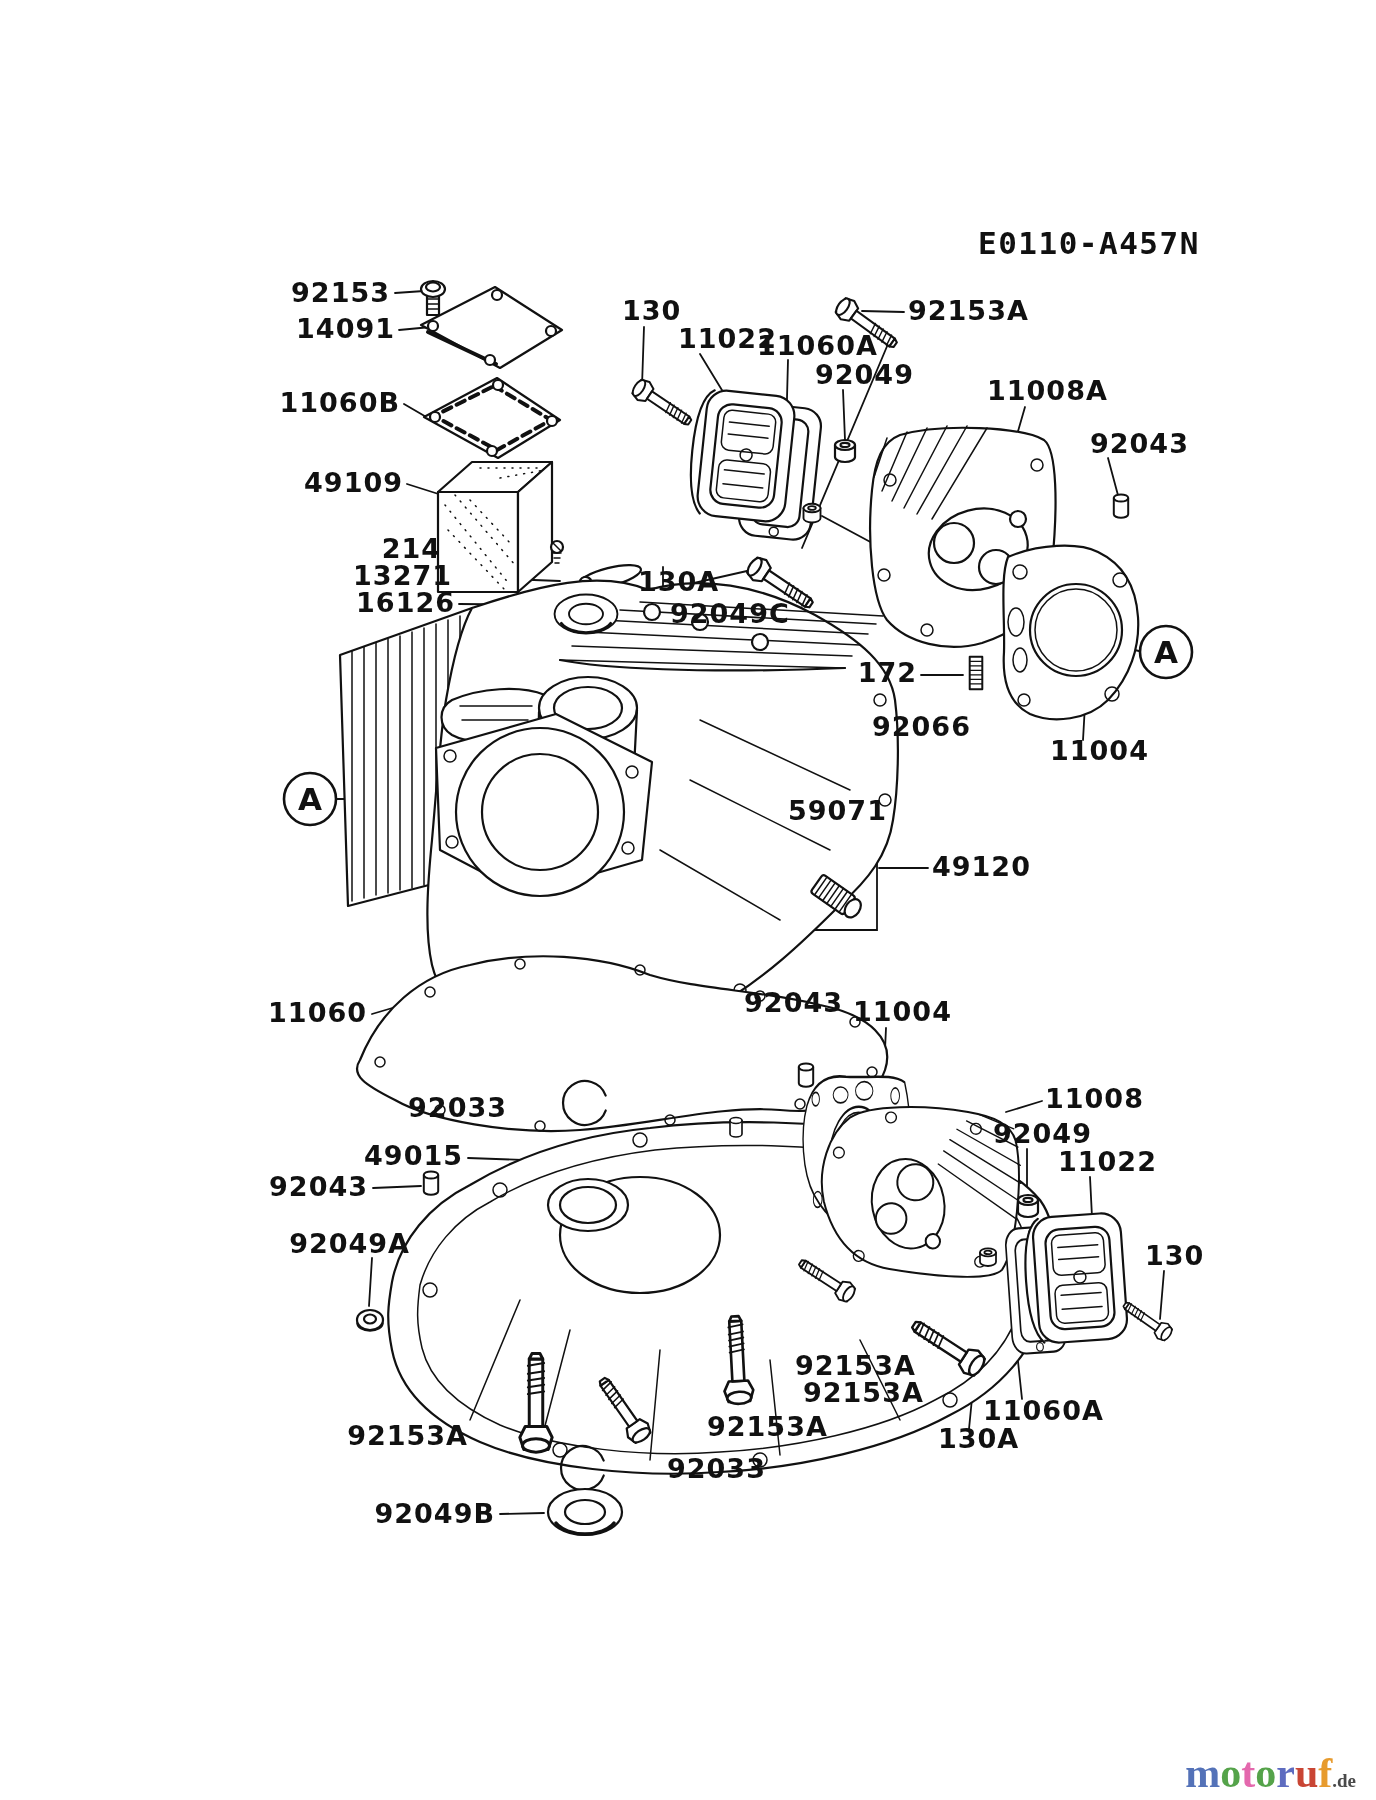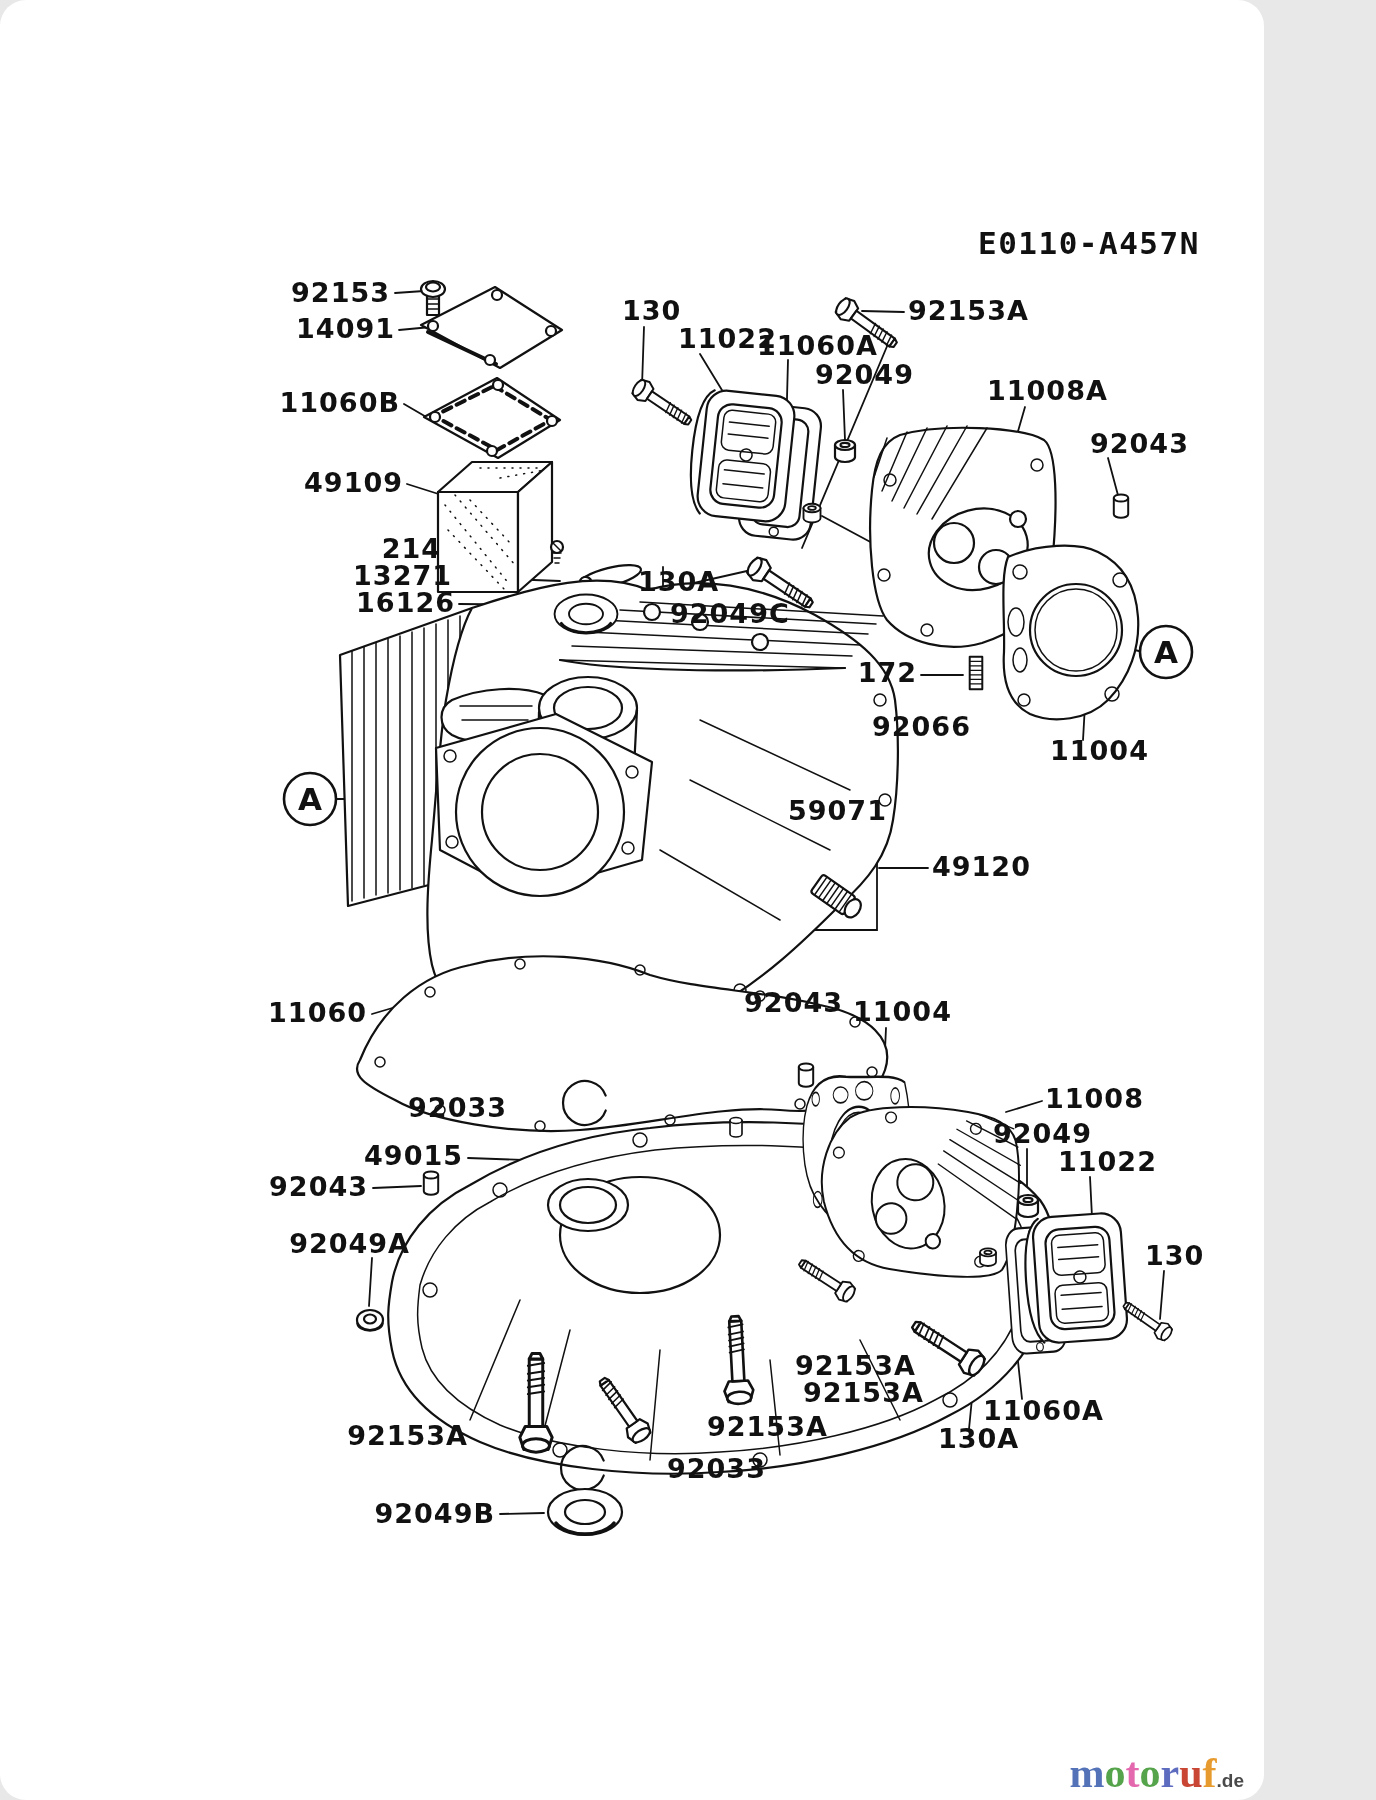--- a/index.html
+++ b/index.html
@@ -1,31 +1,31 @@
 <!DOCTYPE html>
 <html><head>
 <meta charset="utf-8">
 <style>
   html,body{margin:0;padding:0;background:#e8e8e8;}
-  .canvas{position:relative;width:1264px;height:1800px;background:#ffffff;overflow:hidden;
-          font-family:"DejaVu Sans", sans-serif;border-radius:26px;}
+  .canvas{position:relative;width:1376px;height:1800px;background:#ffffff;overflow:hidden;
+          font-family:"DejaVu Sans", sans-serif;}
   svg{position:absolute;left:0;top:0;}
   .ln{stroke:#111;fill:none;stroke-width:2.2;stroke-linejoin:round;stroke-linecap:round;}
   .ln-thin{stroke:#111;fill:none;stroke-width:1.5;stroke-linejoin:round;stroke-linecap:round;}
   .wh{stroke:#111;fill:#fff;stroke-width:2.2;stroke-linejoin:round;stroke-linecap:round;}
   .lead{stroke:#111;fill:none;stroke-width:1.8;stroke-linecap:round;}
   .plabel{font-family:"DejaVu Sans", sans-serif;font-weight:bold;font-size:27px;fill:#111;
           letter-spacing:1px;}
   .calloutA{font-family:"DejaVu Sans", sans-serif;font-weight:bold;font-size:31px;fill:#111;}
   .title-text{font-family:"DejaVu Sans Mono", monospace;font-weight:bold;font-size:31px;fill:#111;
           letter-spacing:1.5px;}
   .watermark{position:absolute;right:20px;top:1752px;text-decoration:none;display:flex;
           align-items:baseline;cursor:pointer;}
   .watermark .bl{font-family:"Liberation Serif", serif;font-weight:bold;font-size:42px;line-height:1;}
-  .watermark .suffix{font-family:Liberation Sans, sans-serif;font-weight:bold;font-size:19px;color:#4a4a4a;}
+  .watermark .suffix{font-family:Liberation Serif, serif;font-weight:bold;font-size:19px;color:#4a4a4a;}
 </style>
 </head>
 <body>
 
 <div class="canvas">
 <svg width="1376" height="1800" viewBox="0 0 1376 1800">
 
   <defs>
     <g id="boltsym">
       <path class="wh" d="M-7,-9 L2,-12 L10,-8 L10,8 L2,12 L-7,9 Z"></path>

